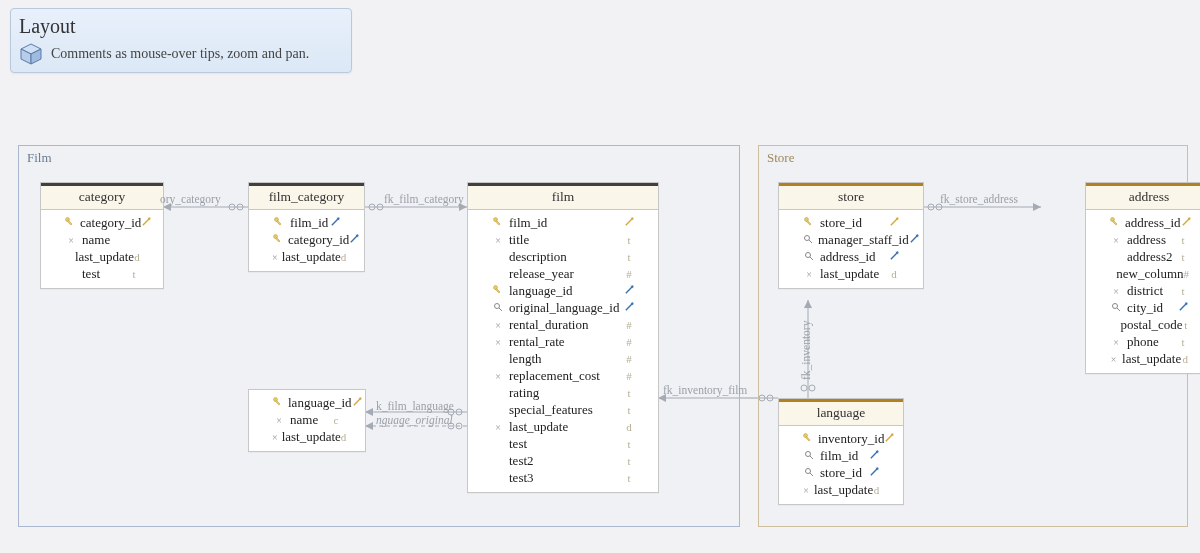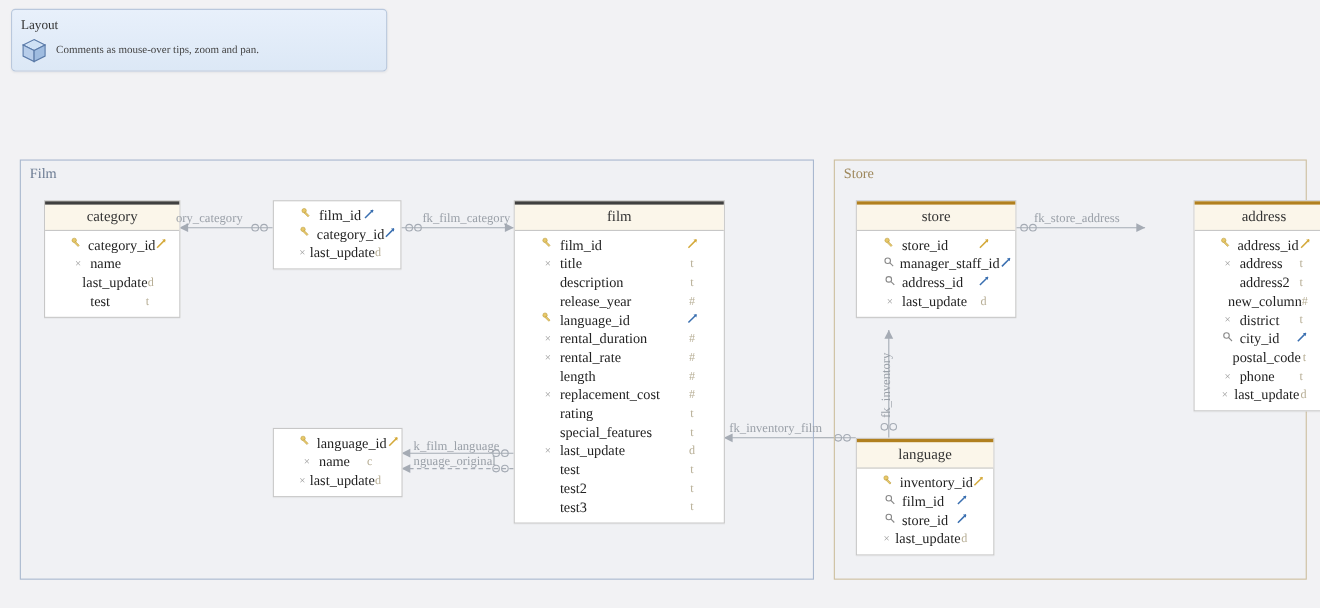--- a/index.html
+++ b/index.html
@@ -15,23 +15,23 @@
 
   
   .info-panel {
     position: absolute;
     background: linear-gradient(#e8f0fb, #dce8f6);
     border: 1px solid #b9c8dd;
     border-radius: 4px;
     padding: 6px 10px 6px 8px;
     box-shadow: 0 1px 2px rgba(0,0,0,0.05);
   }
-  .info-title { font-size: 12px; color: #333; margin-bottom: 4px; }
+  .info-title { font-size: 20px; color: #333; margin-bottom: 4px; }
   .info-body { display: flex; align-items: center; gap: 8px; }
-  .info-sub { font-size: 10px; color: #444; line-height: 1.35; }
+  .info-sub { font-size: 14px; color: #444; line-height: 1.35; }
   .cube-icon svg { display:block; }
 
   
   .group {
     position: absolute;
     border: 1px solid #b8c3d4;
     background: rgba(230,236,245,0.15);
   }
   .group-label {
     position: absolute; top: 4px; left: 8px;
@@ -188,20 +188,21 @@
           <span class="ric ic"><span style="color:#b7ae95;">d</span></span>
         </div>
         <div class="row">
           <span class="lic ic"></span>
           <span class="nm">test</span>
           <span class="ric ic"><span style="color:#b7ae95;">t</span></span>
         </div>
       </div>
     </div>
   <div class="entity entity-blue" style="left:248px; top:182px; width:115px;">
+      <div class="entity-head">film_category</div>
       <div class="cols">
         <div class="row">
           <span class="lic ic"><svg width="12" height="12" viewBox="0 0 24 24">
               <circle cx="7" cy="7" r="4" fill="#e8c869" stroke="#b89a3a"></circle>
               <rect x="9" y="9" width="10" height="3" fill="#e8c869" stroke="#b89a3a" transform="rotate(45 9 9)"></rect>
             </svg></span>
           <span class="nm">film_id</span>
           <span class="ric ic"><svg width="11" height="11" viewBox="0 0 24 24">
               <line x1="4" y1="20" x2="20" y2="4" stroke="#3a6fb0" stroke-width="3"></line>
               <polygon points="20,4 14,4 20,10" fill="#3a6fb0"></polygon>
@@ -253,20 +254,31 @@
           <span class="lic ic"></span>
           <span class="nm">release_year</span>
           <span class="ric ic"><span style="color:#b7ae95;">#</span></span>
         </div>
         <div class="row">
           <span class="lic ic"><svg width="12" height="12" viewBox="0 0 24 24">
               <circle cx="7" cy="7" r="4" fill="#e8c869" stroke="#b89a3a"></circle>
               <rect x="9" y="9" width="10" height="3" fill="#e8c869" stroke="#b89a3a" transform="rotate(45 9 9)"></rect>
             </svg></span>
           <span class="nm">language_id</span>
+          <span class="ric ic"><svg width="11" height="11" viewBox="0 0 24 24">
+              <line x1="4" y1="20" x2="20" y2="4" stroke="#3a6fb0" stroke-width="3"></line>
+              <polygon points="20,4 14,4 20,10" fill="#3a6fb0"></polygon>
+            </svg></span>
+        </div>
+        <div class="row">
+          <span class="lic ic"><svg width="12" height="12" viewBox="0 0 24 24">
+              <circle cx="10" cy="10" r="5" fill="none" stroke="#888" stroke-width="2"></circle>
+              <line x1="14" y1="14" x2="20" y2="20" stroke="#888" stroke-width="2"></line>
+            </svg></span>
+          <span class="nm">original_language_id</span>
           <span class="ric ic"><svg width="11" height="11" viewBox="0 0 24 24">
               <line x1="4" y1="20" x2="20" y2="4" stroke="#3a6fb0" stroke-width="3"></line>
               <polygon points="20,4 14,4 20,10" fill="#3a6fb0"></polygon>
             </svg></span>
         </div>
         <div class="row">
           <span class="lic ic"><span style="color:#999;font-size:10px;">×</span></span>
           <span class="nm">rental_duration</span>
           <span class="ric ic"><span style="color:#b7ae95;">#</span></span>
         </div>
@@ -487,18 +499,18 @@
           <span class="lic ic"><span style="color:#999;font-size:10px;">×</span></span>
           <span class="nm">last_update</span>
           <span class="ric ic"><span style="color:#b7ae95;">d</span></span>
         </div>
       </div>
     </div>
 
   <div class="rel-label" style="left:160px; top:193px;">ory_category</div>
   <div class="rel-label" style="left:384px; top:193px;">fk_film_category</div>
   <div class="rel-label" style="left:376px; top:400px;">k_film_language</div>
-  <div class="rel-label" style="left:376px; top:414px;">nguage_original</div>
+  <div class="rel-label" style="left:376px; top:414px;font-style:italic;">nguage_original</div>
   <div class="rel-label" style="left:663px; top:384px;">fk_inventory_film</div>
   <div class="vlabel" style="left:800px; top:380px;">fk_inventory</div>
   <div class="rel-label" style="left:940px; top:193px;">fk_store_address</div>
 
 </div>
 
 </body></html>

